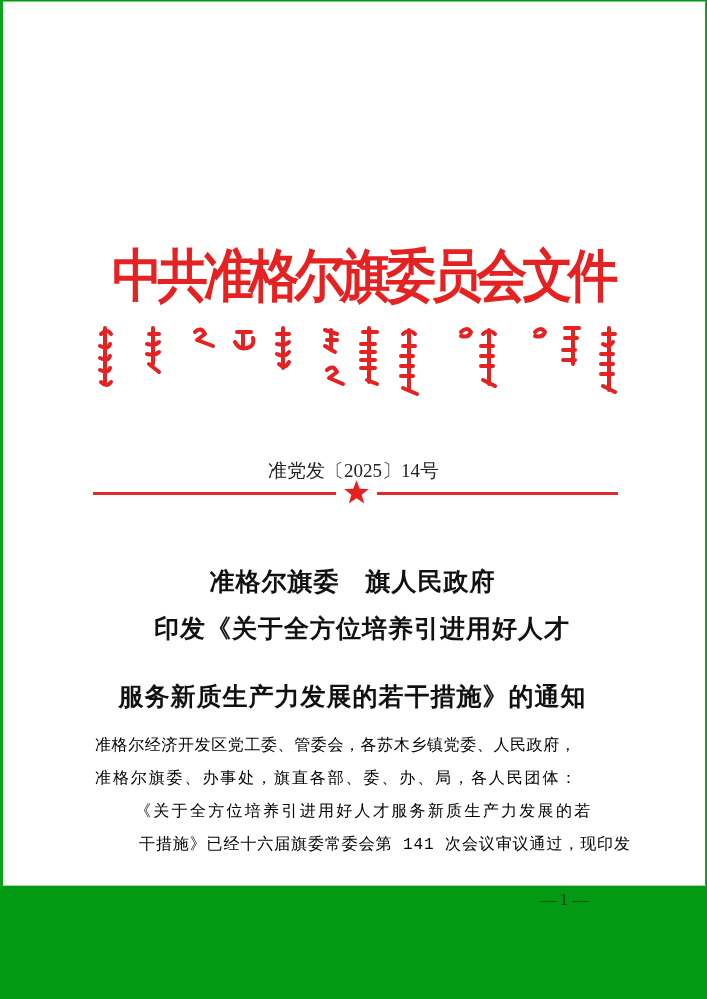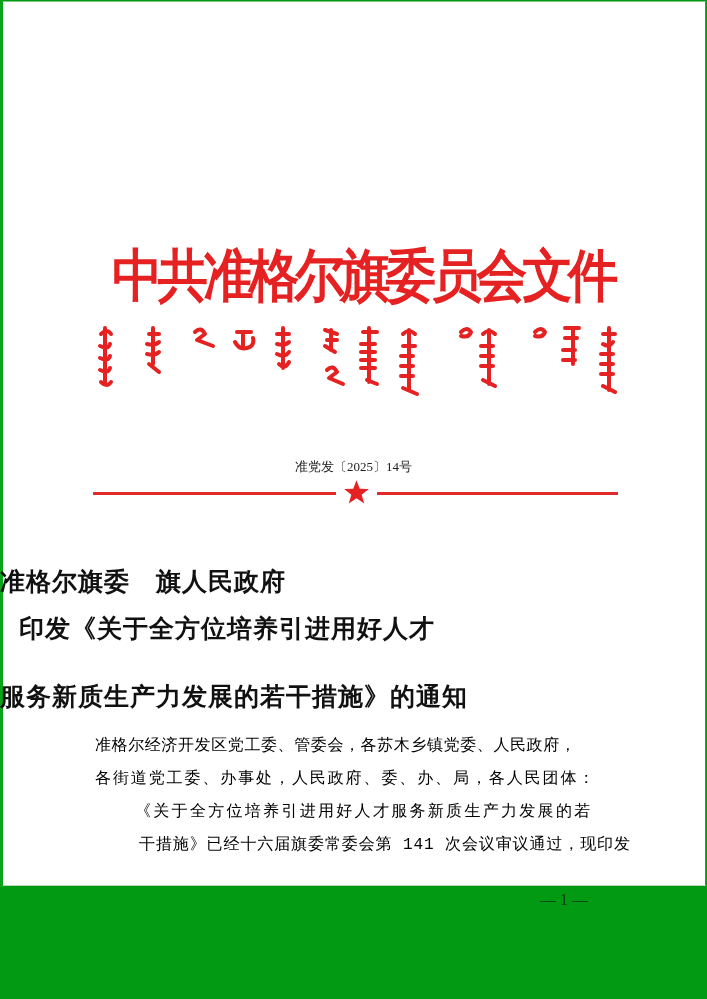--- a/index.html
+++ b/index.html
@@ -35,35 +35,35 @@
     white-space: nowrap;
   }
 
   .mongol-row {
     position: absolute; left: 97px; top: 324px; width: 520px; height: 75px;
   }
   .mongol-row svg { width: 100%; height: 100%; }
 
   .doc-number {
     position: absolute; left: 0; width: 707px; top: 458px;
-    text-align: center; font-size: 13px; color: #222;
+    text-align: center; font-size: 19px; color: #222;
     font-family: "Liberation Serif", "DejaVu Serif", serif;
   }
 
   .divider-line {
     position: absolute; height: 3px; top: 492px; background: #e22a2a;
   }
   .divider-left { left: 93px; width: 243px; }
   .divider-right { left: 377px; width: 241px; }
   .star {
     position: absolute; left: 343px; top: 479px; width: 27px; height: 27px;
   }
 
   .heading {
-    position: absolute; left: 0; width: 705px; text-align: left;
+    position: absolute; left: 0; width: 705px; text-align: center;
     font-family: "DejaVu Serif", "Liberation Serif", serif;
     font-weight: bold; font-size: 25px; color: #111;
     letter-spacing: 1px; white-space: nowrap;
   }
   .heading .gap { display: inline-block; width: 26px; }
   .h1 { top: 565px; }
   .h2 { top: 612px; padding-left: 19px; }
   .h3 { top: 680px; }
 
   .body-line {
@@ -134,17 +134,17 @@
 </svg>
 <div class="divider-line divider-right"></div>
 
 <div class="heading h1">
   <span>准格尔旗委</span><span class="gap"></span><span>旗人民政府</span>
 </div>
 <div class="heading h2">印发《关于全方位培养引进用好人才</div>
 <div class="heading h3">服务新质生产力发展的若干措施》的通知</div>
 
 <div class="body-line b1">准格尔经济开发区党工委、管委会，各苏木乡镇党委、人民政府，</div>
-<div class="body-line b2">各街道党工委、办事处，人民政府、委、办、局，各人民团体：</div>
+<div class="body-line b2">准格尔旗委、办事处，旗直各部、委、办、局，各人民团体：</div>
 <div class="body-line b3">《关于全方位培养引进用好人才服务新质生产力发展的若</div>
 <div class="body-line b4">干措施》已经十六届旗委常委会第 141 次会议审议通过，现印发</div>
 
 <div class="page-number">— 1 —</div>
 
 </body></html>

